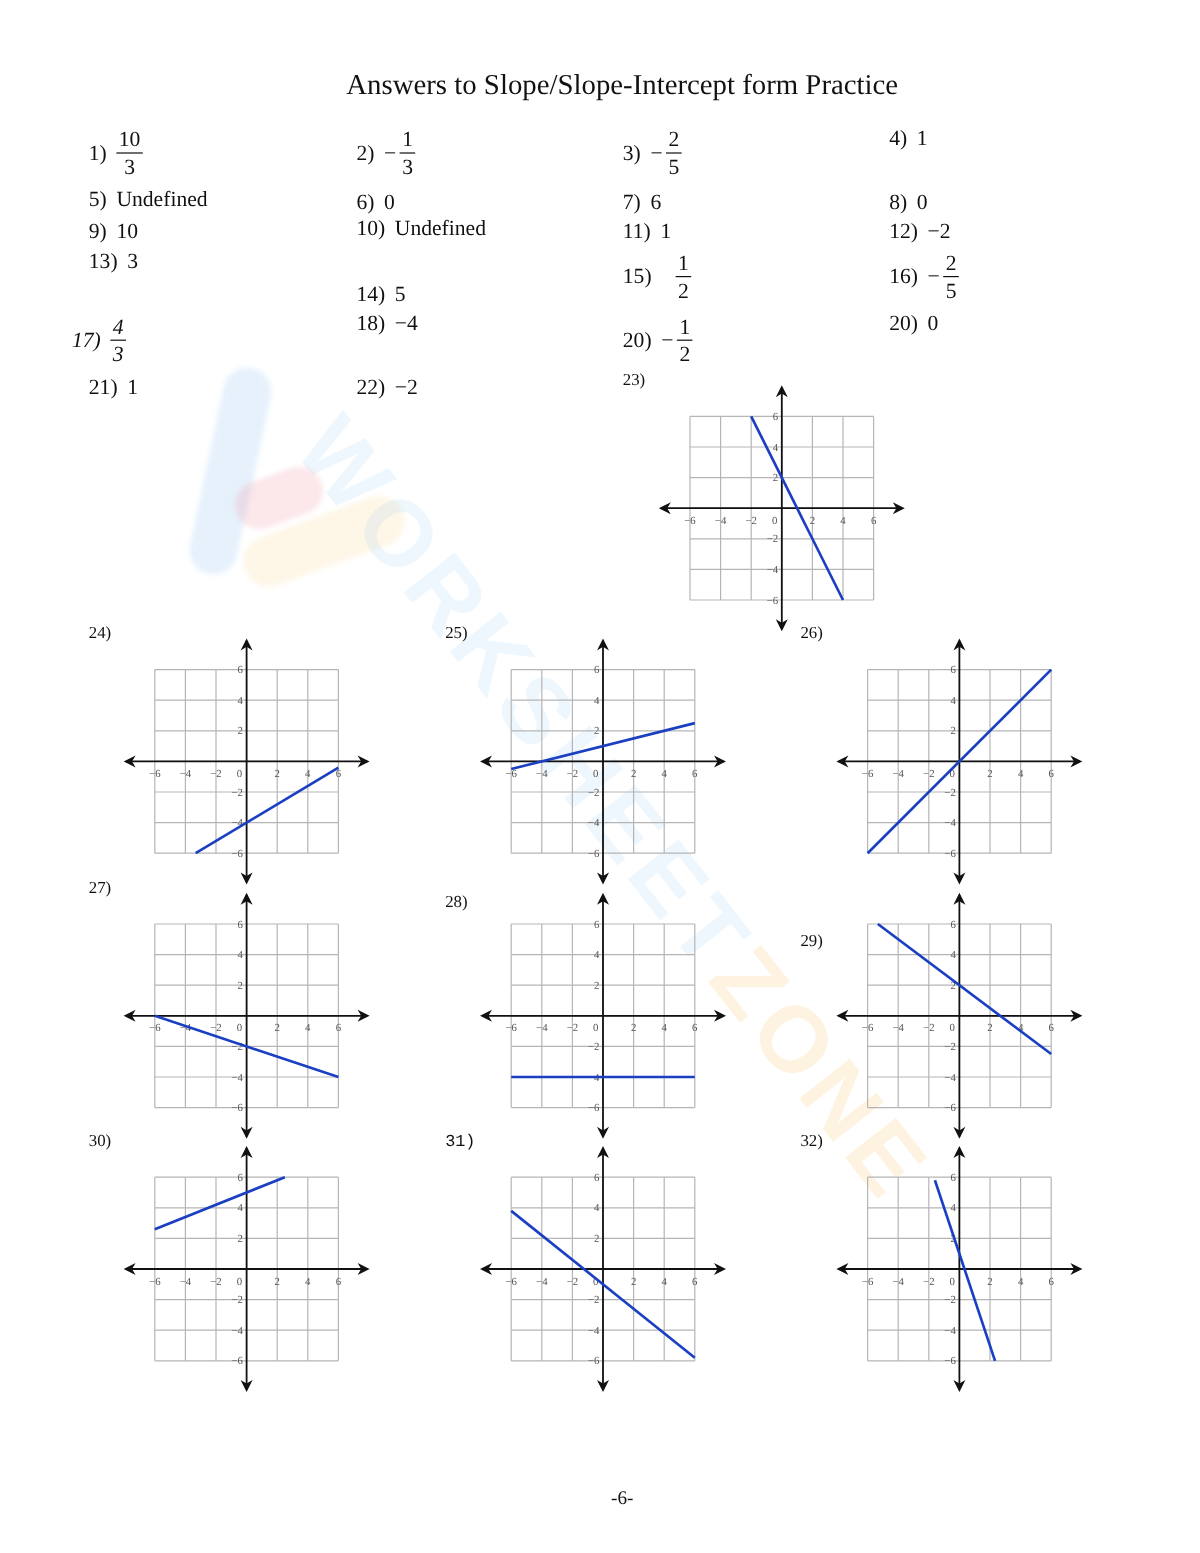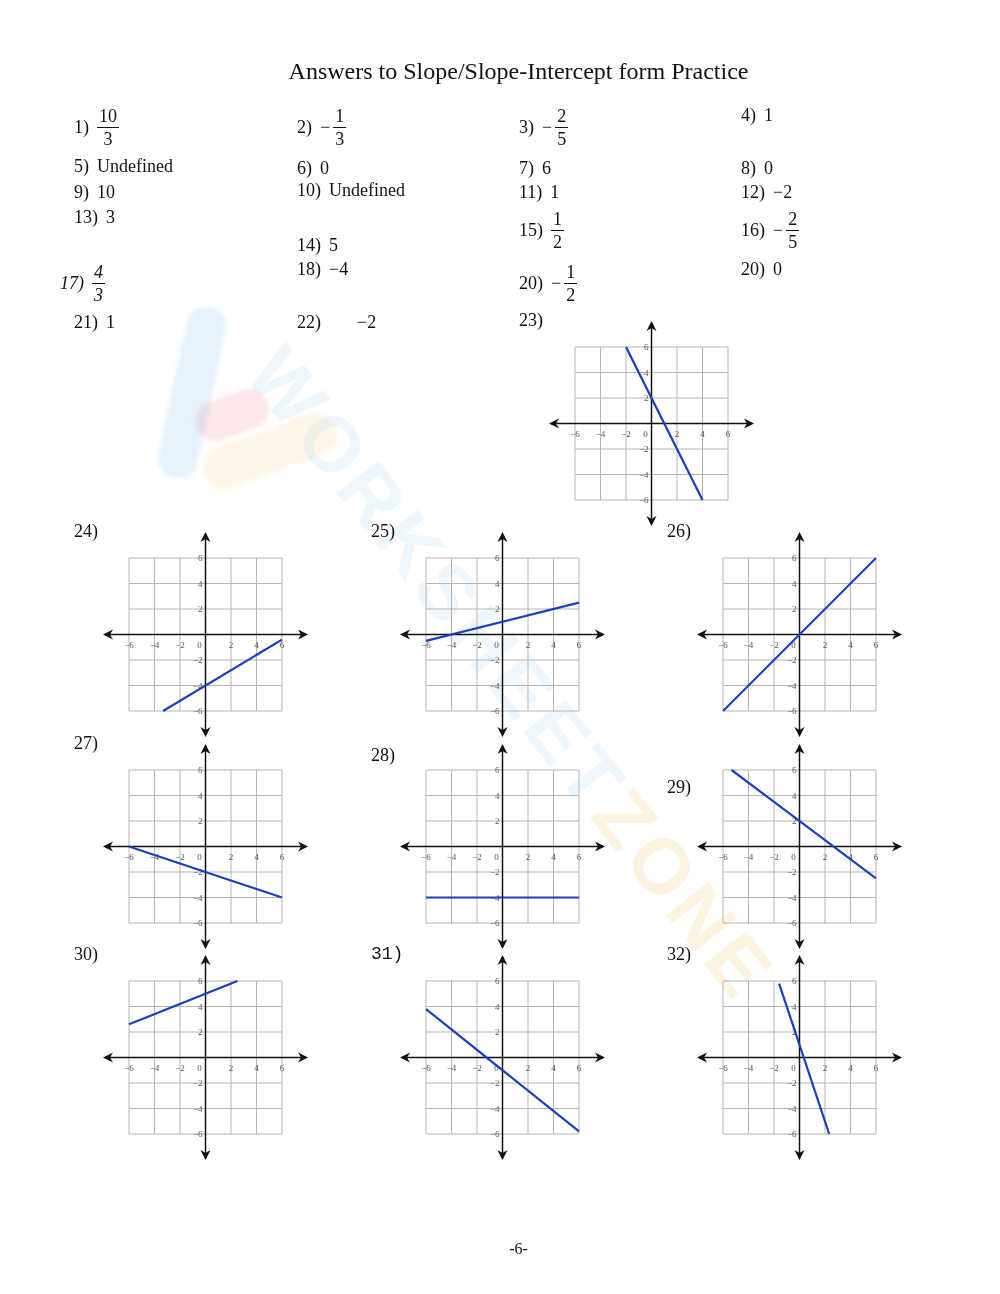--- a/index.html
+++ b/index.html
@@ -10,21 +10,21 @@
   .wm-text { position: absolute; left: 300px; top: 330px; font-family: "Liberation Sans", sans-serif;
              font-weight: bold; font-size: 78px; letter-spacing: 6px; transform: rotate(52deg);
              transform-origin: left top; color: rgba(120,190,240,0.13); white-space: nowrap; }
   .wm-text .zone { color: rgba(250,175,60,0.16); }
   .title { position: absolute; top: 58px; left: 0; width: 1037px; text-align: center; font-size: 24px; }
   .ans { position: absolute; font-size: 18px; display: flex; align-items: center; white-space: nowrap; }
   .ans .num { margin-right: 8px; }
   .ans .neg { margin-right: 3px; }
   .frac { display: inline-flex; flex-direction: column; align-items: center; line-height: 22px; }
   .frac .n { border-bottom: 1px solid #111; padding: 0 2px; }
-  .glabel { position: absolute; font-size: 18px; }
+  .glabel { position: absolute; font-size: 14px; }
   .graph { position: absolute; }
   .footer { position: absolute; top: 1240px; left: 0; width: 1037px; text-align: center; font-size: 16px; }
 </style>
 </head>
 <body>
 
 <div class="watermark" style="left:0;top:0;width:1000px;height:1294px;">
   <div class="wm-bar" style="left:172px;top:305px;width:40px;height:175px;background:rgba(140,190,240,0.22);transform:rotate(12deg);"></div>
   <div class="wm-bar" style="left:195px;top:395px;width:75px;height:40px;background:rgba(240,120,140,0.18);transform:rotate(-20deg);"></div>
   <div class="wm-bar" style="left:200px;top:430px;width:140px;height:42px;background:rgba(250,200,110,0.17);transform:rotate(-20deg);"></div>
@@ -94,21 +94,21 @@
       <span>−2</span>
     </div>
     <div class="ans" style="left: 74px; top: 207px;">
       <span class="num">13)</span>
       <span>3</span>
     </div>
     <div class="ans" style="left: 297px; top: 207px; margin-top: 28px;">
       <span class="num">14)</span>
       <span>5</span>
     </div>
-    <div class="ans" style="left: 519px; top: 208px;">
+    <div class="ans" style="left: 519px; top: 208px; gap: 12px;">
       <span class="num">15)</span>
       <span class="frac">
         <span class="n">1</span>
         <span class="d">2</span>
       </span>
     </div>
     <div class="ans" style="left: 741px; top: 208px;">
       <span class="num">16)</span>
       <span class="neg">−</span>
       <span class="frac">
@@ -136,21 +136,21 @@
       </span>
     </div>
     <div class="ans" style="left: 741px; top: 259px;">
       <span class="num">20)</span>
       <span>0</span>
     </div>
     <div class="ans" style="left: 74px; top: 312px;">
       <span class="num">21)</span>
       <span>1</span>
     </div>
-    <div class="ans" style="left: 297px; top: 312px; gap: 28px;">
+    <div class="ans" style="left: 297px; top: 312px;">
       <span class="num">22)</span>
       <span>−2</span>
     </div>
   </div>
 <div id="graphs">
     <div class="glabel" style="left: 519px; top: 310px;">23)</div>
     <svg width="209" height="209" viewBox="0 0 209 209" class="graph" style="left: 547px; top: 319px;">
       <line x1="28" y1="28" x2="28" y2="181" stroke="#b5b5b5" stroke-width="1"></line>
       <line x1="28" y1="181" x2="181" y2="181" stroke="#b5b5b5" stroke-width="1"></line>
       <line x1="53.5" y1="28" x2="53.5" y2="181" stroke="#b5b5b5" stroke-width="1"></line>

